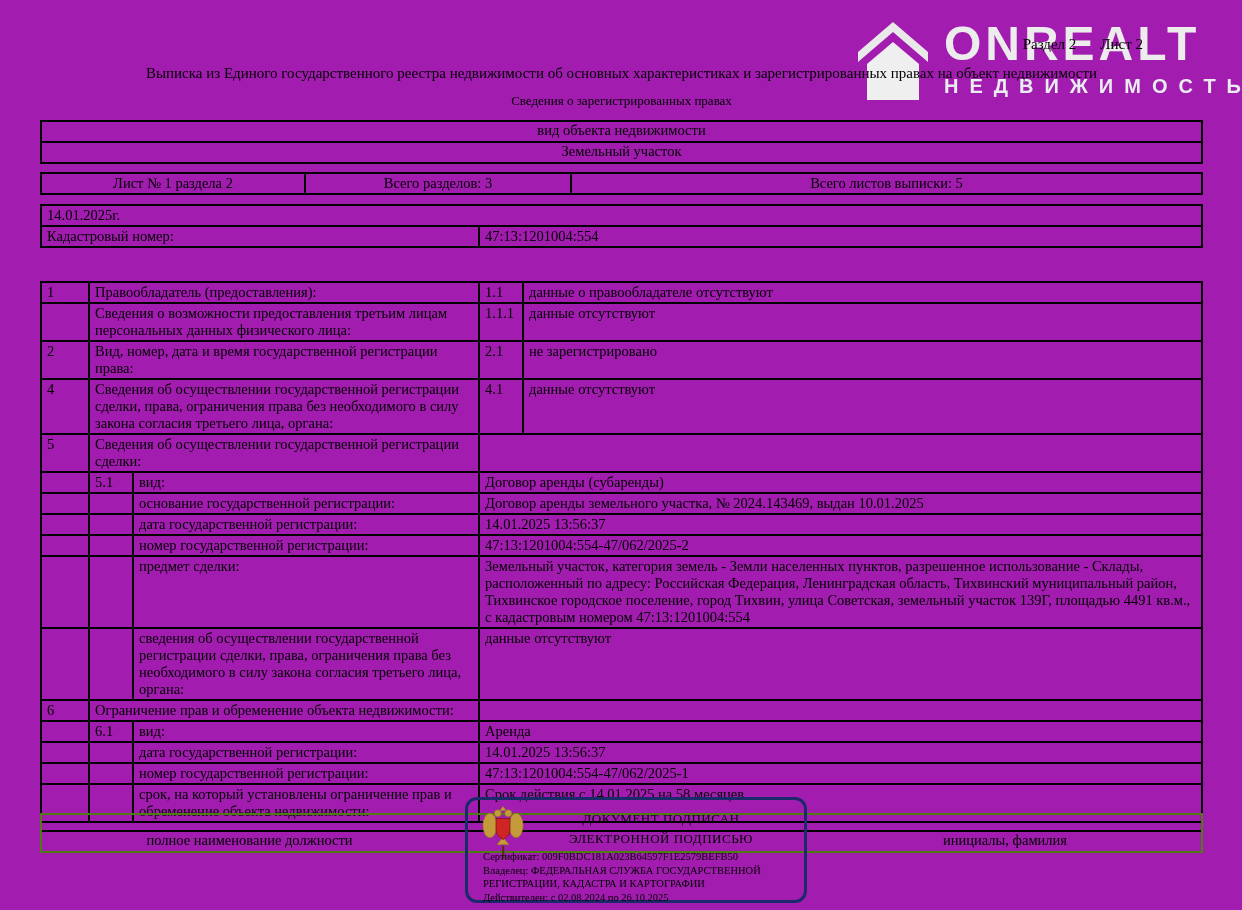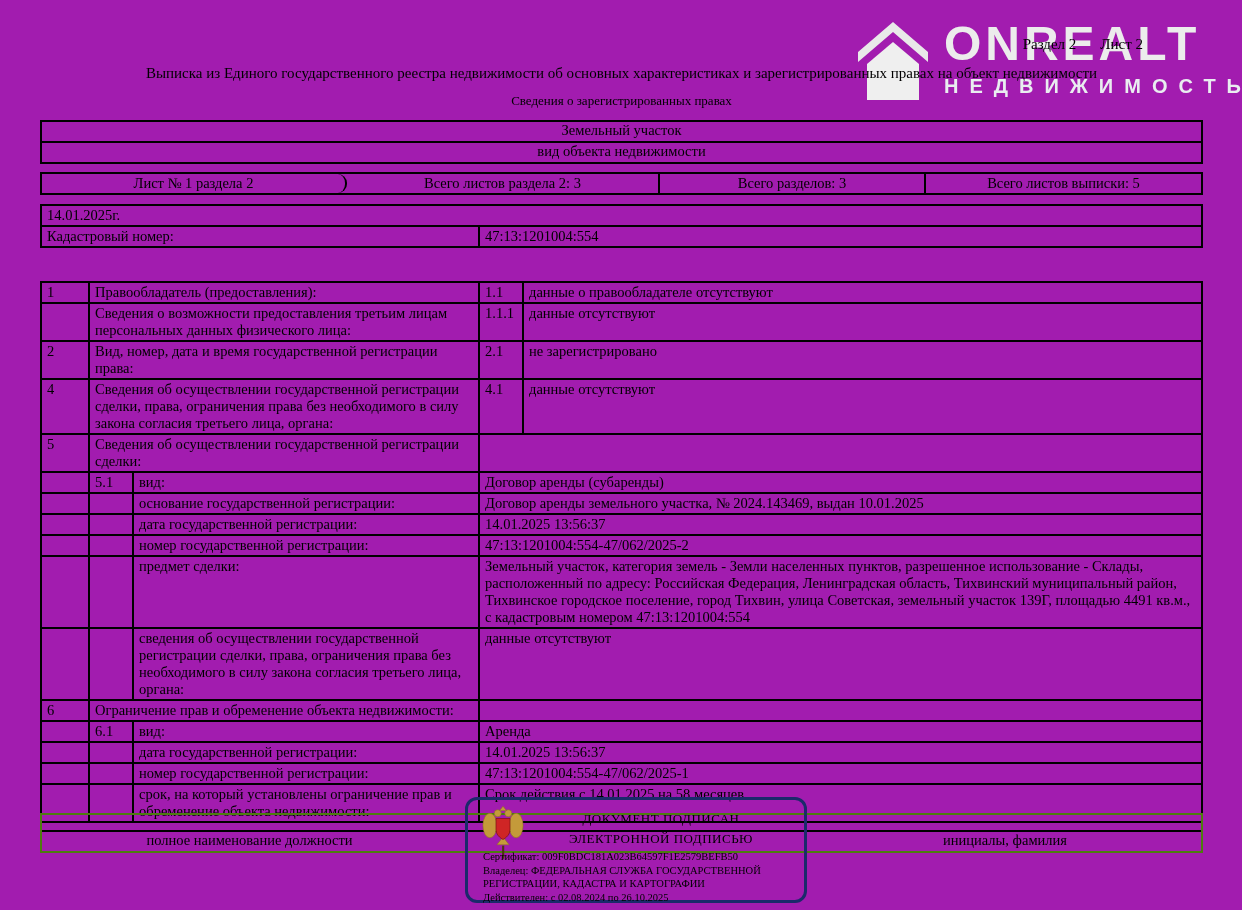--- a/index.html
+++ b/index.html
@@ -28,21 +28,21 @@
   .brow + .brow { border-top:2px solid #000; }
   .bcell { box-sizing:border-box; padding:1px 5px; border-right:2px solid #000; }
   .bcell:last-child { border-right:none; }
   .center { text-align:center; }
 
   .obj-table { margin-top:11px; text-align:center; }
   .obj-table .brow { display:block; }
 
   .sheets-table { margin-top:8px; }
   .sheets-table .bcell { flex:none; }
-  .st-c0 { width:305px;border-radius:9px; } .st-c1 { width:313px; } .st-c2 { width:266px; } .st-c3 { flex:1 1 auto !important; }
+  .st-c0 { width:264px; } .st-c1 { width:313px; } .st-c2 { width:266px; } .st-c3 { flex:1 1 auto !important; }
   .sheets-table .bcell { text-align:center; }
 
   .issue-table { margin-top:9px; }
   .it-label { width:438px; flex:none; }
   .it-value { flex:1; }
 
   
   .rights { margin-top:33px; border:2px solid #000; }
   .trow { display:flex; min-height:19px; align-items:stretch; }
   .trow + .trow { border-top:2px solid #000; }
@@ -93,28 +93,27 @@
 
   <div class="content">
     <div class="corner">
       <span>Раздел 2</span><span class="sheet">Лист 2</span>
     </div>
 
     <div class="doc-title">Выписка из Единого государственного реестра недвижимости об основных характеристиках и зарегистрированных правах на объект недвижимости</div>
     <div class="doc-subtitle">Сведения о зарегистрированных правах</div>
 
     <div class="btable obj-table">
+      <div class="brow center">вид объекта недвижимости</div>
       <div class="brow center">Земельный участок</div>
-      <div class="brow center">вид объекта недвижимости</div>
     </div>
 
     <div class="btable sheets-table">
       <div class="brow">
         <div class="bcell st-c0">Лист № 1 раздела 2</div>
-        <div class="bcell st-c1">Всего листов раздела 2: 3</div>
         <div class="bcell st-c2">Всего разделов: 3</div>
         <div class="bcell st-c3">Всего листов выписки: 5</div>
       </div>
     </div>
 
     <div class="btable issue-table">
       <div class="brow">
         <div class="bcell it-value">14.01.2025г.</div>
       </div>
       <div class="brow">

